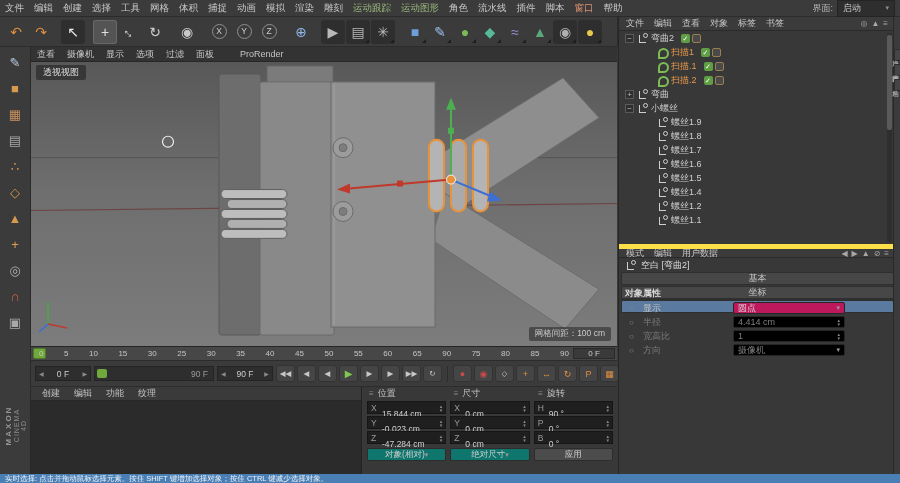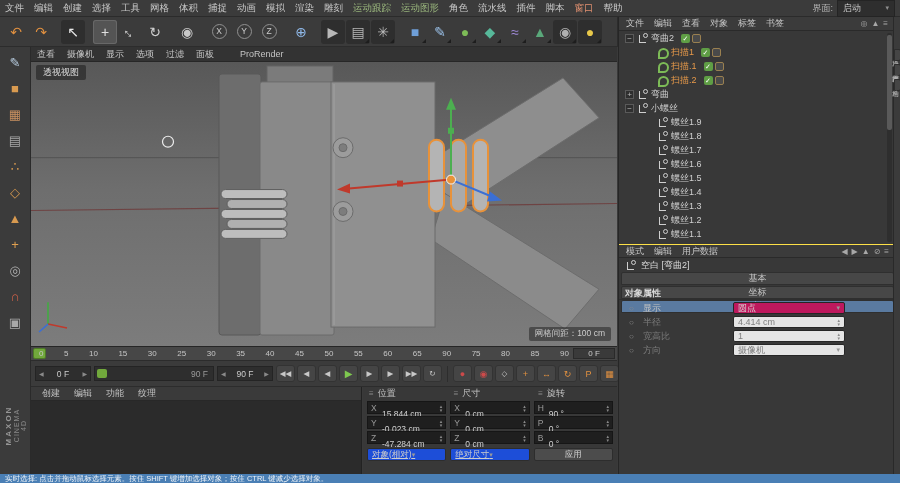--- a/index.html
+++ b/index.html
@@ -75,21 +75,21 @@
 #coords-header{height:13px;display:flex;}
 .chead{flex:1;display:flex;align-items:center;gap:4px;padding-left:6px;color:#c4c4c4;}
 .chead .burger{color:#8a8a8a;font-size:8px;}
 #coords-grid{display:grid;grid-template-columns:1fr 1fr 1fr;gap:2px 4px;padding:1px 4px 0 4px;}
 .cfield{height:13px;background:#1f1f1f;border:1px solid #161616;display:flex;align-items:center;padding:0 3px;font-size:8.5px;color:#d0d0d0;gap:2px;}
 .cfield .ax{width:9px;color:#9a9a9a;flex:none;}
 .cfield .val{flex:1;white-space:nowrap;overflow:hidden;margin-top:12px;}
 .sp{display:flex;flex-direction:column;line-height:4px;font-size:5px;color:#8a8a8a;flex:none;}
 .sp::before{content:"▴";} .sp::after{content:"▾";}
 #coords-footer{display:grid;grid-template-columns:1fr 1fr 1fr;gap:4px;padding:4px;}
-.cdrop{height:13px;background:#1d4ed8;border:1px solid #2d2d2d;display:flex;align-items:center;justify-content:flex-start;padding:0 4px;font-size:8.5px;color:#ccc;border-radius:2px;text-decoration:underline;}
+.cdrop{height:13px;background:#0f766e;border:1px solid #2d2d2d;display:flex;align-items:center;justify-content:center;padding:0 4px;font-size:8.5px;color:#ccc;border-radius:2px;}
 .cdrop::after{content:"▾";color:#999;font-size:7px;}
 .capply{height:13px;background:#4c4c4c;border:1px solid #2d2d2d;display:flex;align-items:center;justify-content:center;font-size:8.5px;color:#d8d8d8;border-radius:2px;}
 
 
 #right{position:absolute;left:618px;top:17px;width:275px;height:457px;background:#383838;border-left:1px solid #262626;}
 #om-header{height:14px;background:#3b3b3b;border-bottom:1px solid #2a2a2a;display:flex;align-items:center;padding-left:2px;}
 .omtab{padding:0 5px;color:#c6c6c6;}
 .hdr-icons{margin-left:auto;display:flex;gap:4px;padding-right:5px;color:#a8a8a8;font-size:8px;}
 #om-tree{position:absolute;left:0;top:14px;width:275px;height:213px;overflow:hidden;}
 .row{height:14px;display:flex;align-items:center;gap:3px;padding-left:6px;color:#d0d0d0;}
@@ -103,37 +103,37 @@
 .row.orange .lbl{color:#e89a4a;}
 .tagwrap{display:none;margin-left:4px;gap:2px;align-items:center;}
 .tagwrap.ct{display:inline-flex;}
 .tcheck{width:9px;height:9px;background:#5f9e45;border-radius:2px;color:#fff;font-size:7px;line-height:9px;text-align:center;flex:none;}
 .tcheck::before{content:"✓";}
 .ttag{width:9px;height:9px;background:#4a4a4a;border:1px solid #9a8050;border-radius:2px;flex:none;}
 #om-scroll{position:absolute;right:1px;top:16px;width:5px;height:209px;background:#2e2e2e;border-radius:2px;}
 #om-thumb{position:absolute;left:0;top:2px;width:5px;height:95px;background:#5a5a5a;border-radius:2px;}
 
 
-#am-header{position:absolute;left:0;top:227px;width:275px;height:14px;background:#3b3b3b;border-top:1px solid #fde047;border-bottom:1px solid #2a2a2a;display:flex;align-items:center;padding-left:2px;}
+#am-header{position:absolute;left:0;top:227px;width:275px;height:14px;background:#3b3b3b;border-top:5px solid #fde047;border-bottom:1px solid #2a2a2a;display:flex;align-items:center;padding-left:2px;}
 .amtab{padding:0 5px;color:#c6c6c6;}
 #am-title{position:absolute;left:0;top:241px;width:275px;height:14px;display:flex;align-items:center;gap:5px;padding-left:6px;color:#dadada;}
 #am-tabs{position:absolute;left:0;top:255px;width:275px;height:14px;display:flex;gap:1px;padding-left:2px;flex-direction:column;}
 .atab{min-width:32px;padding:0 9px;height:13px;background:#474747;color:#c6c6c6;display:flex;align-items:center;justify-content:center;border:1px solid #2f2f2f;border-radius:2px 2px 0 0;}
 .atab.active{background:#5a7aa0;color:#f2f2f2;}
 #am-section{position:absolute;left:0;top:270px;width:275px;height:13px;display:flex;align-items:center;padding-left:6px;color:#d8d8d8;font-weight:bold;border-bottom:1px solid #2f2f2f;}
 #am-props{position:absolute;left:0;top:284px;width:275px;}
 .prow{height:14px;display:flex;align-items:center;padding-left:10px;gap:4px;}
 .pkey{width:10px;color:#8a8a8a;font-size:8px;flex:none;}
 .pkey::before{content:"○";}
 .plabel{width:86px;color:#c0c0c0;flex:none;}
 .prow.off .plabel{color:#7b7b7b;}
 .pctl{width:112px;height:12px;border:1px solid #262626;display:flex;align-items:center;padding:0 4px;gap:3px;border-radius:2px;}
 .pctl.dd{background:#be185d;}
 .pctl.num{background:#3a3a3a;}
-.prow.off .pctl{background:#e5e5e5;}
+.prow.off .pctl{background:#000000;}
 .pval{flex:1;color:#d8d8d8;white-space:nowrap;overflow:hidden;}
 .prow.off .pval{color:#7f7f7f;}
 .pctl.dd::after{content:"▾";color:#999;font-size:7px;}
 
 
 #rstrip{position:absolute;left:893px;top:17px;width:7px;height:457px;background:#3b3b3b;border-left:1px solid #292929;display:flex;flex-direction:column;align-items:center;gap:3px;padding-top:32px;}
 .rtab{writing-mode:vertical-rl;font-size:6.5px;color:#b0b0b0;background:#454545;border:1px solid #2d2d2d;padding:5px 0;width:7px;text-align:center;border-radius:0 2px 2px 0;}
 
 
 #statusbar{position:absolute;left:0;top:474px;width:900px;height:9px;background:#4a7fb5;color:#eef3f8;font-size:7.5px;display:flex;align-items:center;padding-left:5px;white-space:nowrap;overflow:hidden;}
@@ -722,26 +722,20 @@
 
         </div>
 
         <div class="row i1">
           <span class="exp"></span>
           <span class="oicon null"></span>
           <span class="lbl">螺丝1.4</span>
 
         </div>
 
-        <div class="row i1">
-          <span class="exp"></span>
-          <span class="oicon null"></span>
-          <span class="lbl">螺丝1.3</span>
-
-        </div>
 
         <div class="row i1">
           <span class="exp"></span>
           <span class="oicon null"></span>
           <span class="lbl">螺丝1.2</span>
 
         </div>
 
         <div class="row i1">
           <span class="exp"></span>

